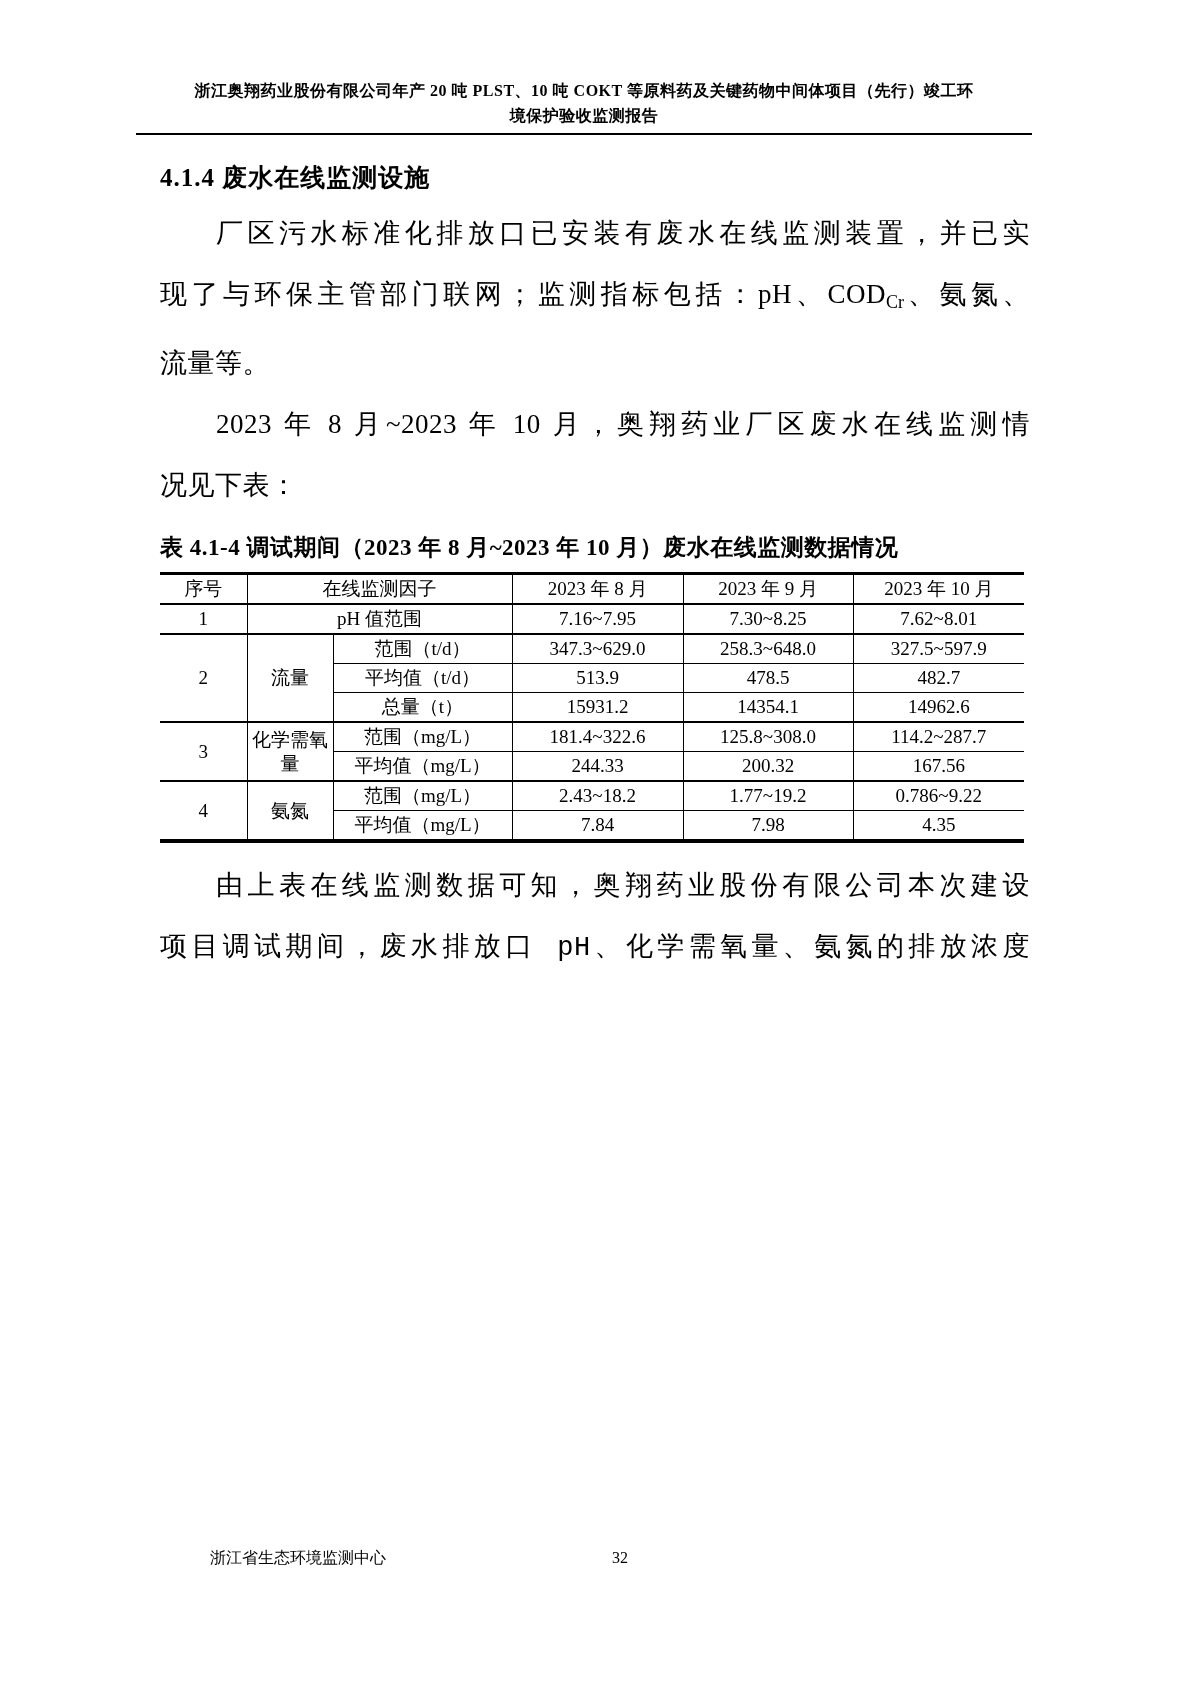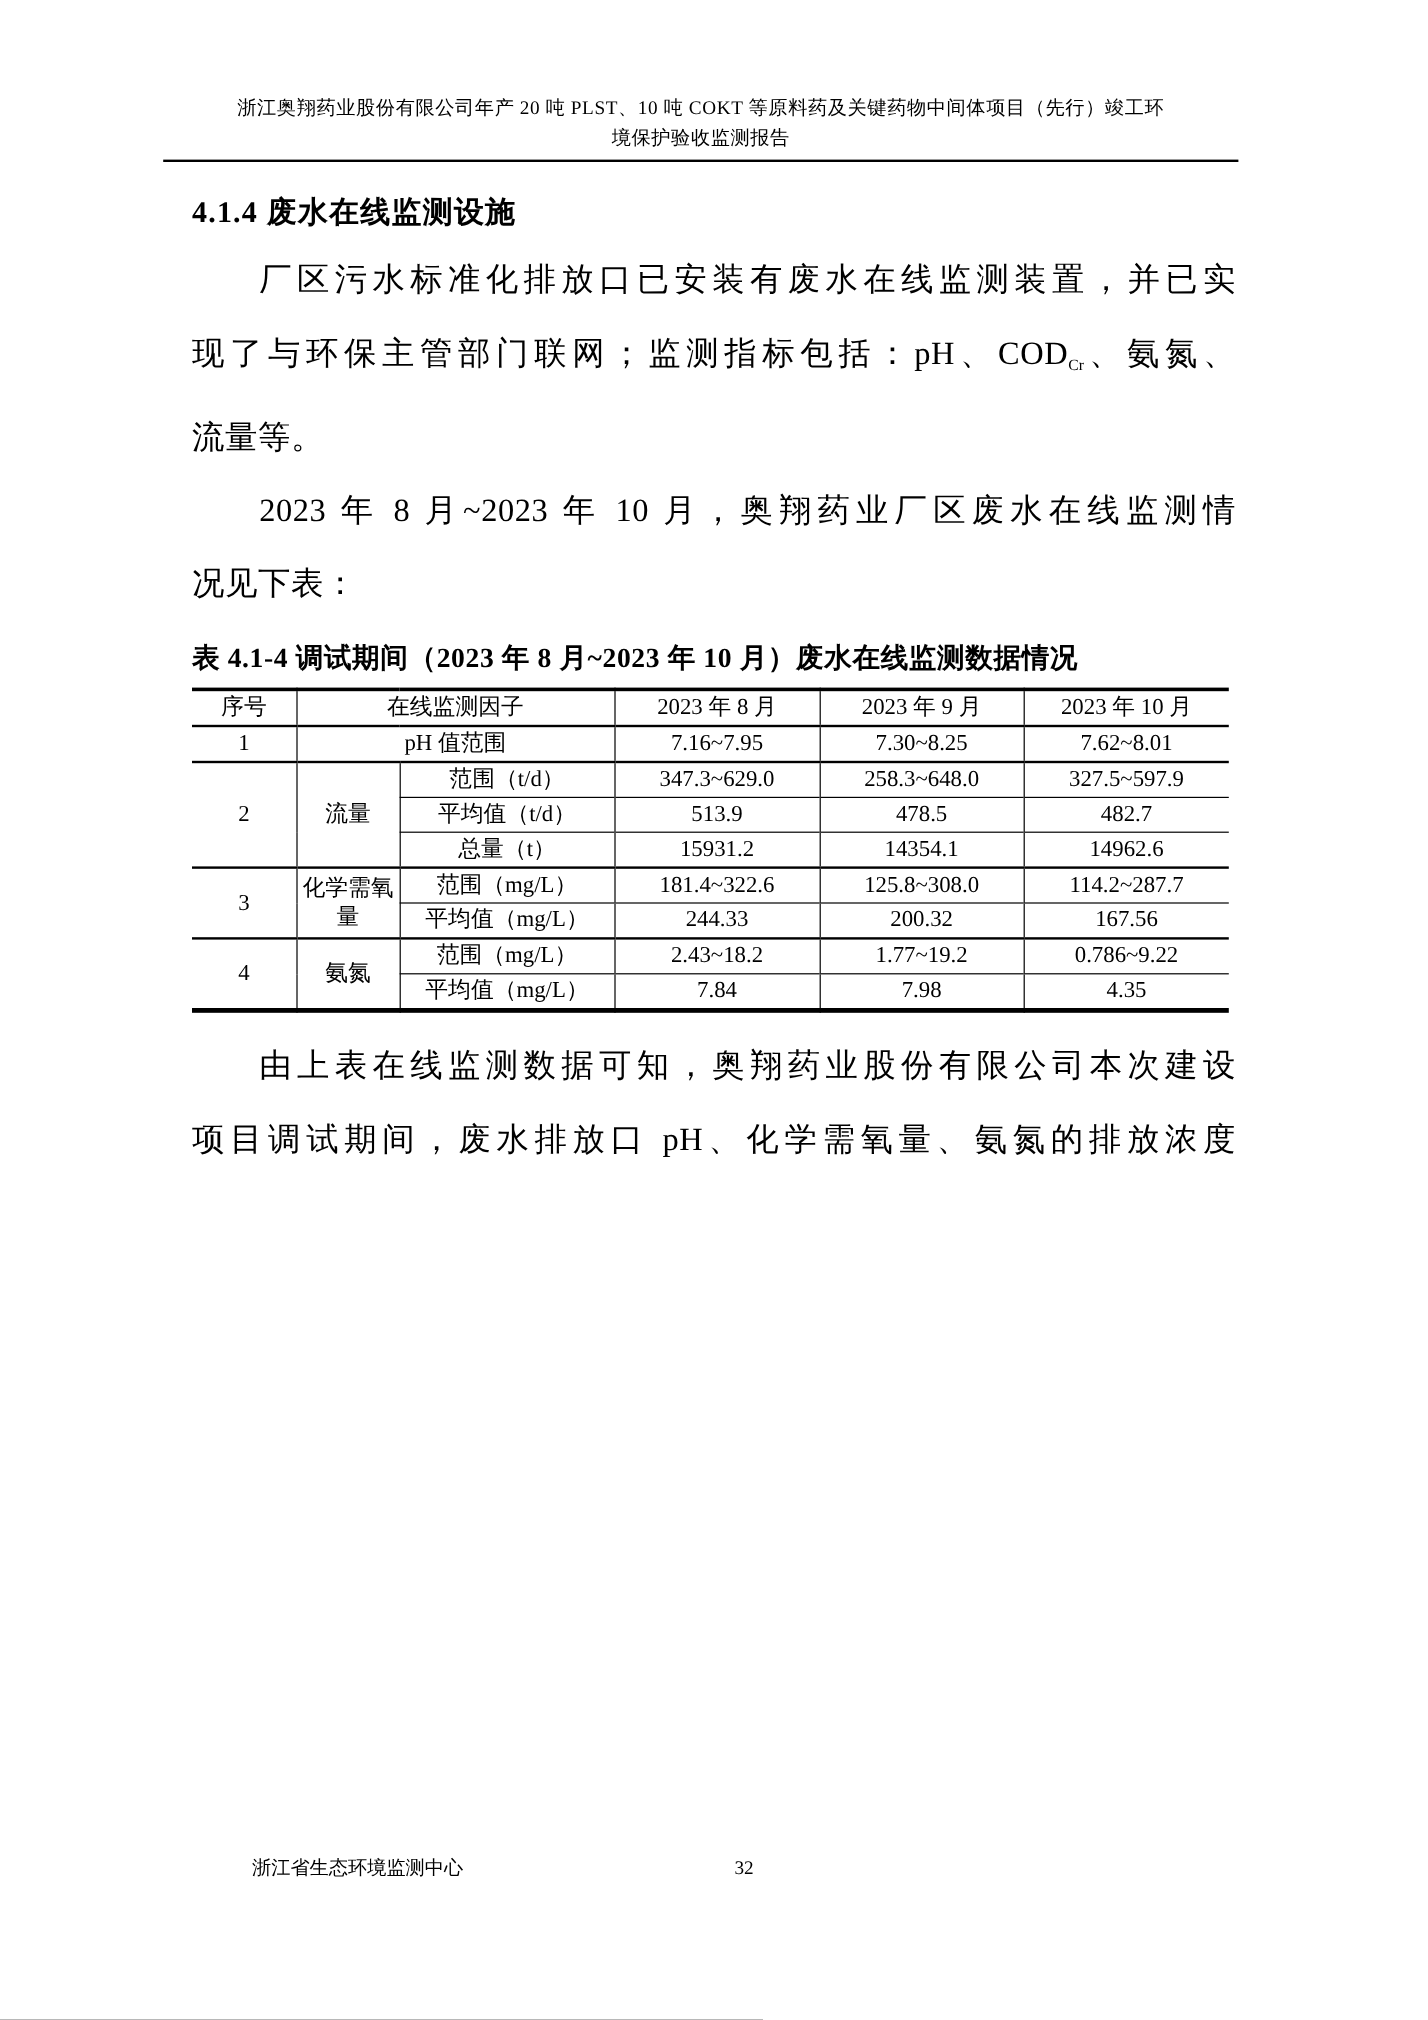--- a/index.html
+++ b/index.html
@@ -16,41 +16,41 @@
 
   
   .doc-header {
     margin-left: -24px;
     margin-right: -2px;
     border-bottom: 2px solid #000;
     padding-bottom: 5px;
   }
   .doc-header-line {
     font-size: 16px;
-    font-weight: normal;
+    font-weight: bold;
     line-height: 25px;
     text-align: center;
     letter-spacing: 0.5px;
   }
 
   .section-heading {
     font-size: 25px;
     font-weight: bold;
     margin: 24px 0 0 0;
     line-height: 38px;
     letter-spacing: 1px;
   }
 
   .para { margin: 0; }
   .bline { font-size: 27px; line-height: 61px; letter-spacing: 0.5px; }
   .jl { text-align: justify; text-align-last: justify; }
   .indent { text-indent: 56px; }
   .p1 { margin-top: 6px; }
-  .p3 { margin-top: 14px; }
-  .subscript { font-size: 13px; vertical-align: -5px; letter-spacing: 0; }
+  .p3 { margin-top: 14px; font-family: Liberation Mono, monospace; }
+  .subscript { font-size: 18px; vertical-align: -5px; letter-spacing: 0; }
 
   .table-caption {
     font-size: 23px;
     font-weight: bold;
     margin-top: 16px;
     line-height: 32px;
     letter-spacing: 0.5px;
   }
 
   .data-table {

